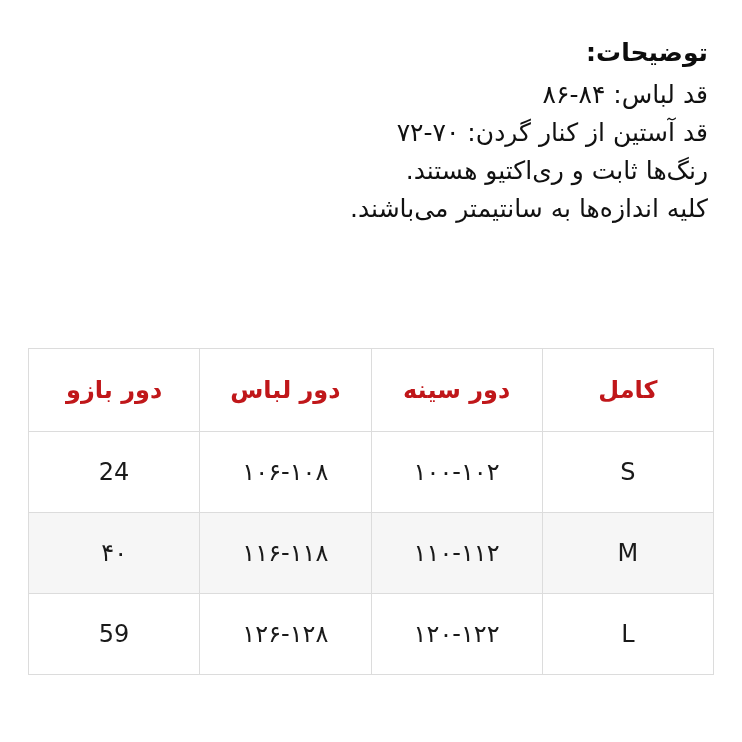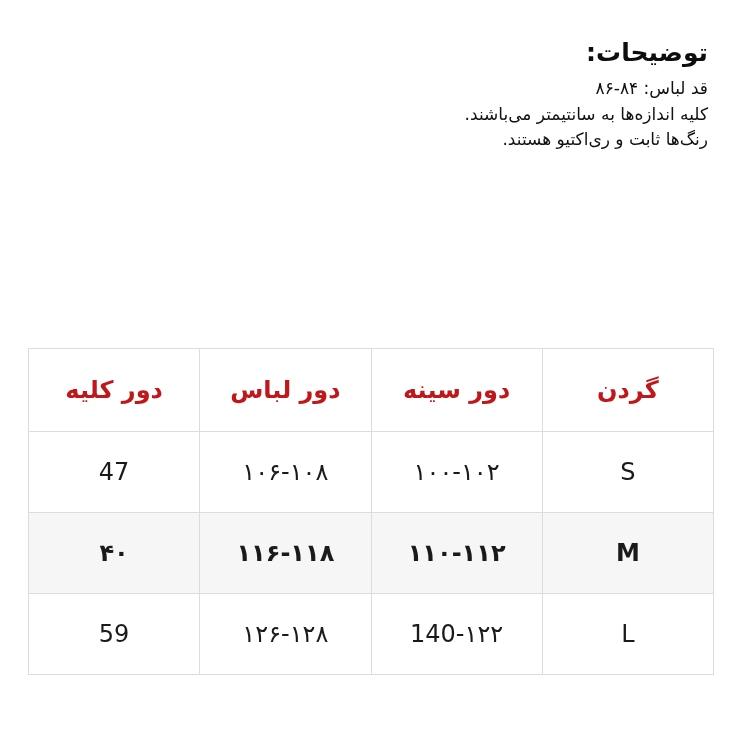--- a/index.html
+++ b/index.html
@@ -27,21 +27,21 @@
     padding-right: 6px;
   }
   .desc-title {
     font-size: 25px;
     font-weight: bold;
     line-height: 1.35;
     margin-bottom: 6px;
     color: #0d0d0d;
   }
   .desc-line {
-    font-size: 17px;
+    font-size: 25px;
     line-height: 1.52;
     color: #111111;
     white-space: nowrap;
   }
   .table-wrap {
     position: absolute;
     left: 28px;
     right: 28px;
     top: 348px;
   }
@@ -63,71 +63,71 @@
   }
   table.size-table thead th {
     color: #c0171a;
     font-weight: bold;
     font-size: 24px;
     background: #ffffff;
     height: 82px;
   }
   table.size-table tbody tr.alt td {
     background: #f7f7f7;
-    font-weight: bold;
   }
   table.size-table tbody tr td {
     background: #ffffff;
   }
   table.size-table tbody tr.alt td {
     background: #f6f6f6;
   }
   .col-size { width: 25%; }
   .col-chest { width: 25%; }
   .col-hip { width: 25%; }
   .col-arm { width: 25%; }
 </style>
 </head>
 <body>
 
 <div class="page">
 
   <div class="desc">
     <div class="desc-title">توضیحات:</div>
     <div class="desc-line">قد لباس: ۸۴-۸۶</div>
+    <div class="desc-line">قد آستین از کنار گردن: ۷۰-۷۲</div>
+    <div class="desc-line">رنگ‌ها ثابت و ری‌اکتیو هستند.</div>
     <div class="desc-line">کلیه اندازه‌ها به سانتیمتر می‌باشند.</div>
-    <div class="desc-line">رنگ‌ها ثابت و ری‌اکتیو هستند.</div>
   </div>
 
   <div class="table-wrap">
     <table class="size-table">
       <thead>
         <tr>
-          <th class="col-size">گردن</th>
+          <th class="col-size">کامل</th>
           <th class="col-chest">دور سینه</th>
           <th class="col-hip">دور لباس</th>
-          <th class="col-arm">دور کلیه</th>
+          <th class="col-arm">دور بازو</th>
         </tr>
       </thead>
       <tbody>
         <tr>
           <td>S</td>
           <td>۱۰۰-۱۰۲</td>
           <td>۱۰۶-۱۰۸</td>
-          <td>47</td>
+          <td>24</td>
         </tr>
         <tr class="alt">
           <td>M</td>
           <td>۱۱۰-۱۱۲</td>
           <td>۱۱۶-۱۱۸</td>
           <td>۴۰</td>
         </tr>
         <tr>
           <td>L</td>
-          <td>140-۱۲۲</td>
+          <td>۱۲۰-۱۲۲</td>
           <td>۱۲۶-۱۲۸</td>
           <td>59</td>
         </tr>
       </tbody>
     </table>
   </div>
 
 </div>
 
 </body></html>

